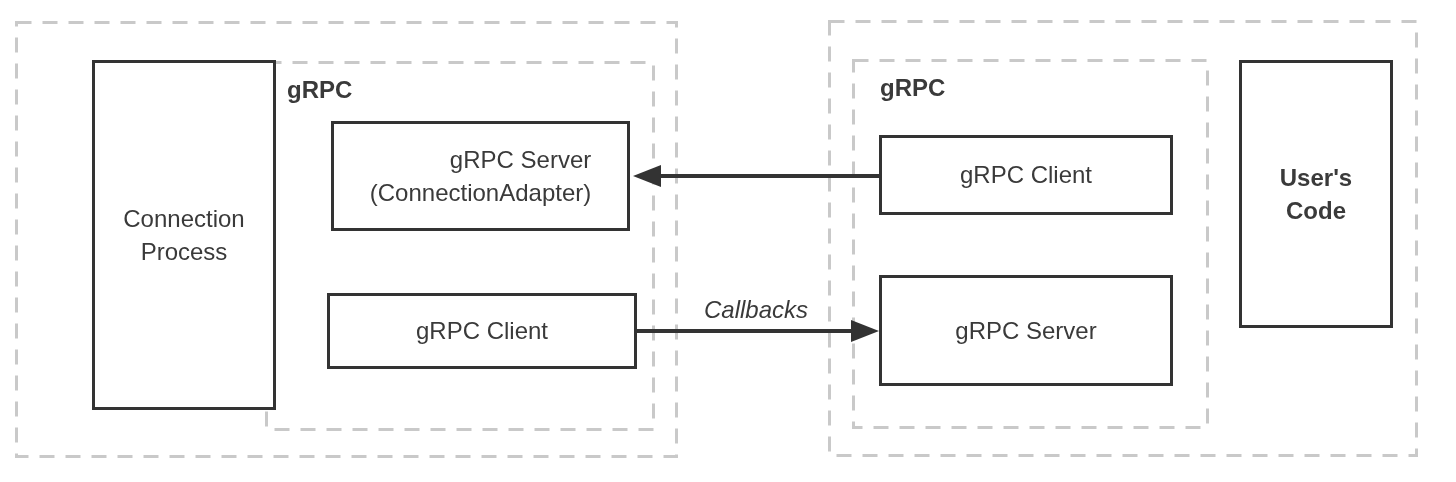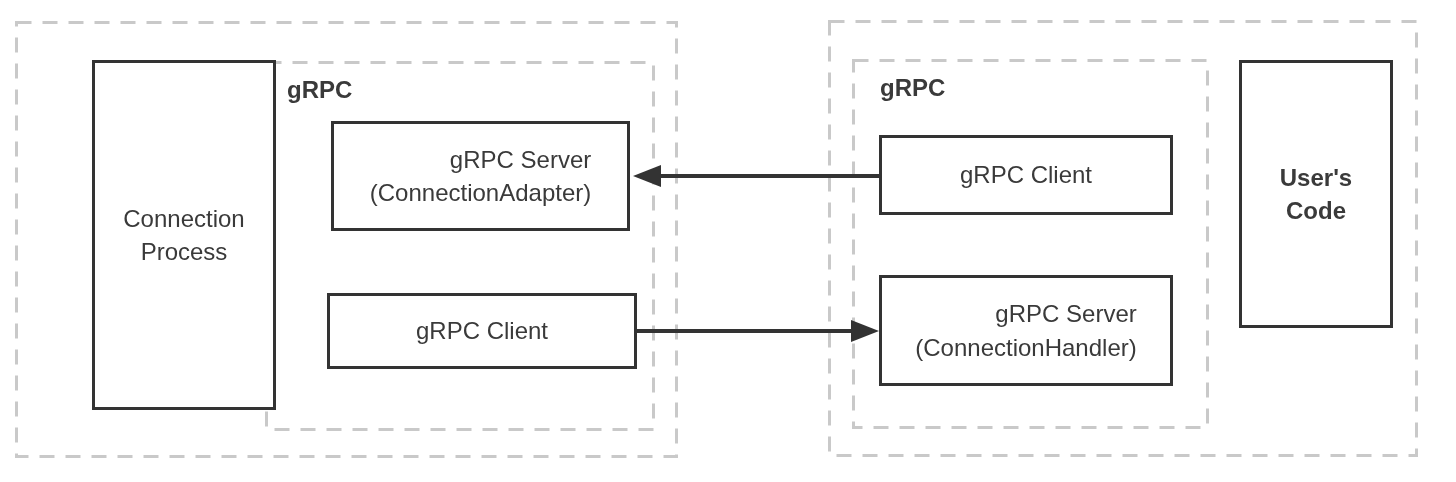--- a/index.html
+++ b/index.html
@@ -85,31 +85,31 @@
       <span class="line">gRPC Server</span>
       <span class="line">(ConnectionAdapter)</span>
     </span>
   </div>
 
   <div class="box" style="left:327px; top:293px; width:310px; height:76px;">
     <span>gRPC Client</span>
   </div>
 
 
+  <div class="arrow-label" style="left:696px; top:296px; width:120px;">Callbacks</div>
 
   <div class="group-label" style="left:880px; top:74px;">gRPC</div>
 
   <div class="box" style="left:879px; top:135px; width:294px; height:80px;">
     <span>gRPC Client</span>
   </div>
 
   <div class="box" style="left:879px; top:275px; width:294px; height:111px;">
     <span>
       <span class="line">gRPC Server</span>
-      <span class="line">(ConnectionHandler)</span>
     </span>
   </div>
 
   <div class="box" style="left:1239px; top:60px; width:154px; height:268px;font-weight:bold;">
     <span class="wrap-label" style="width:100px;">User's Code</span>
   </div>
 
 </div>
 
 </body></html>

